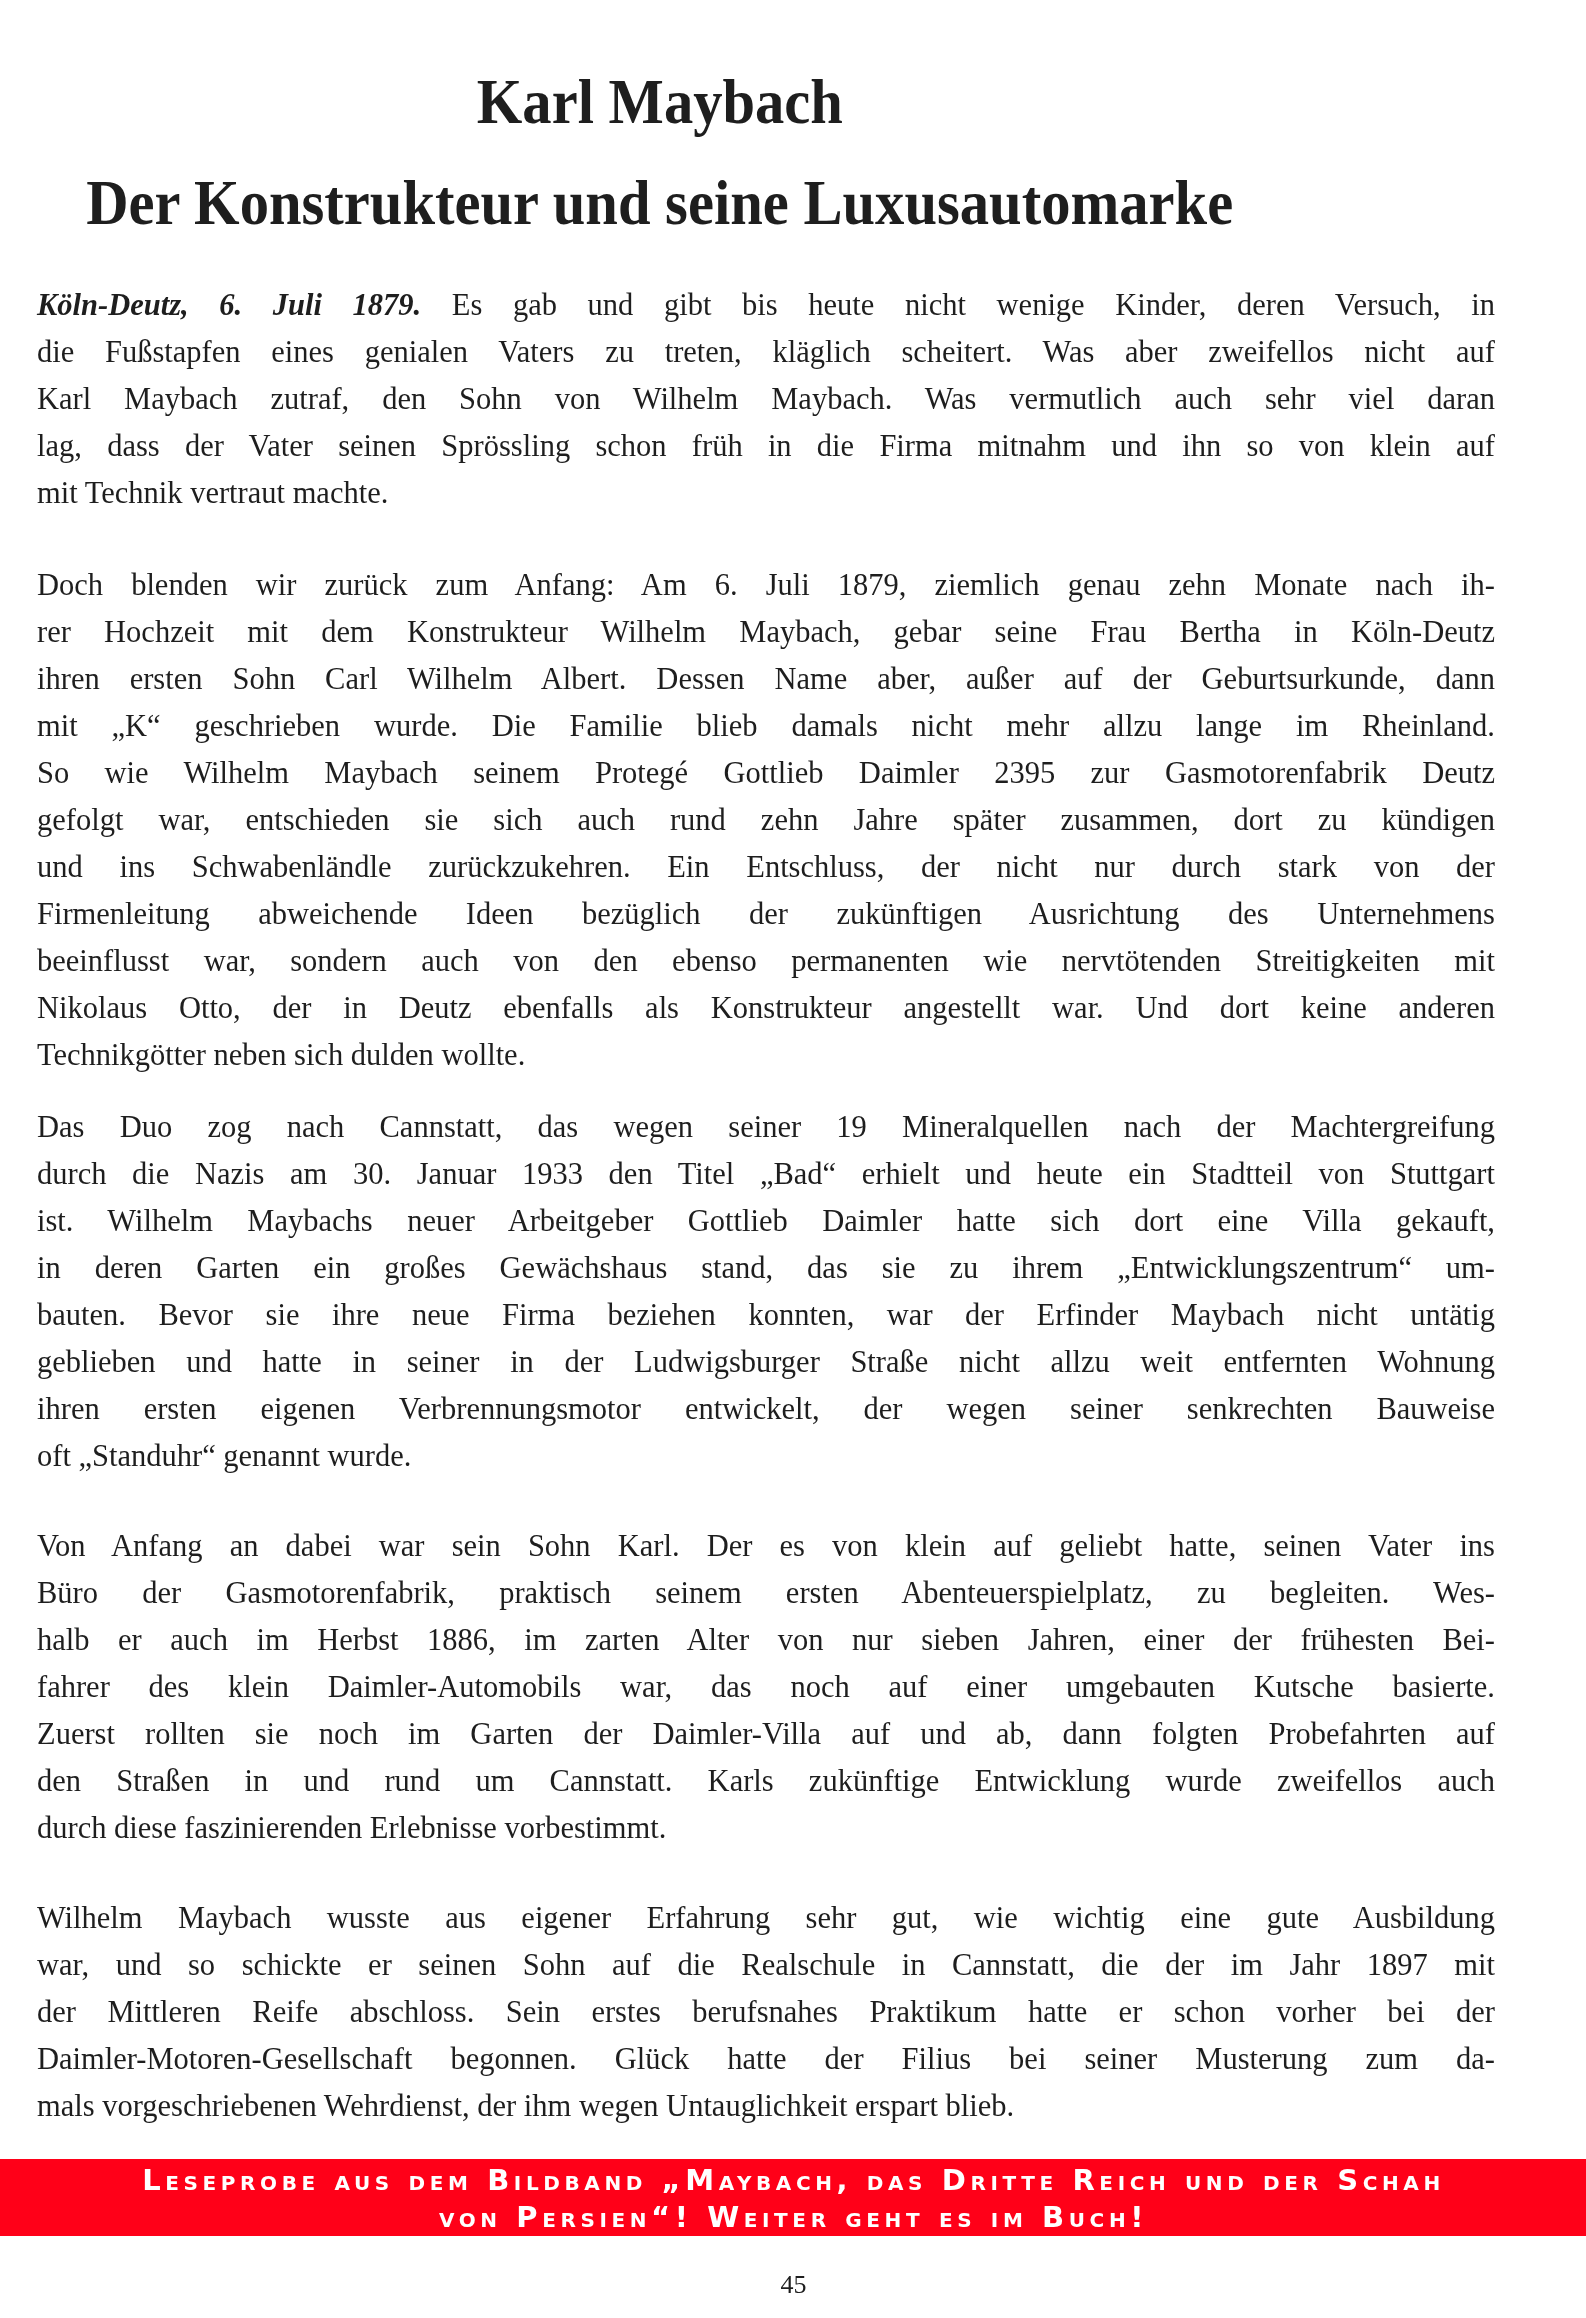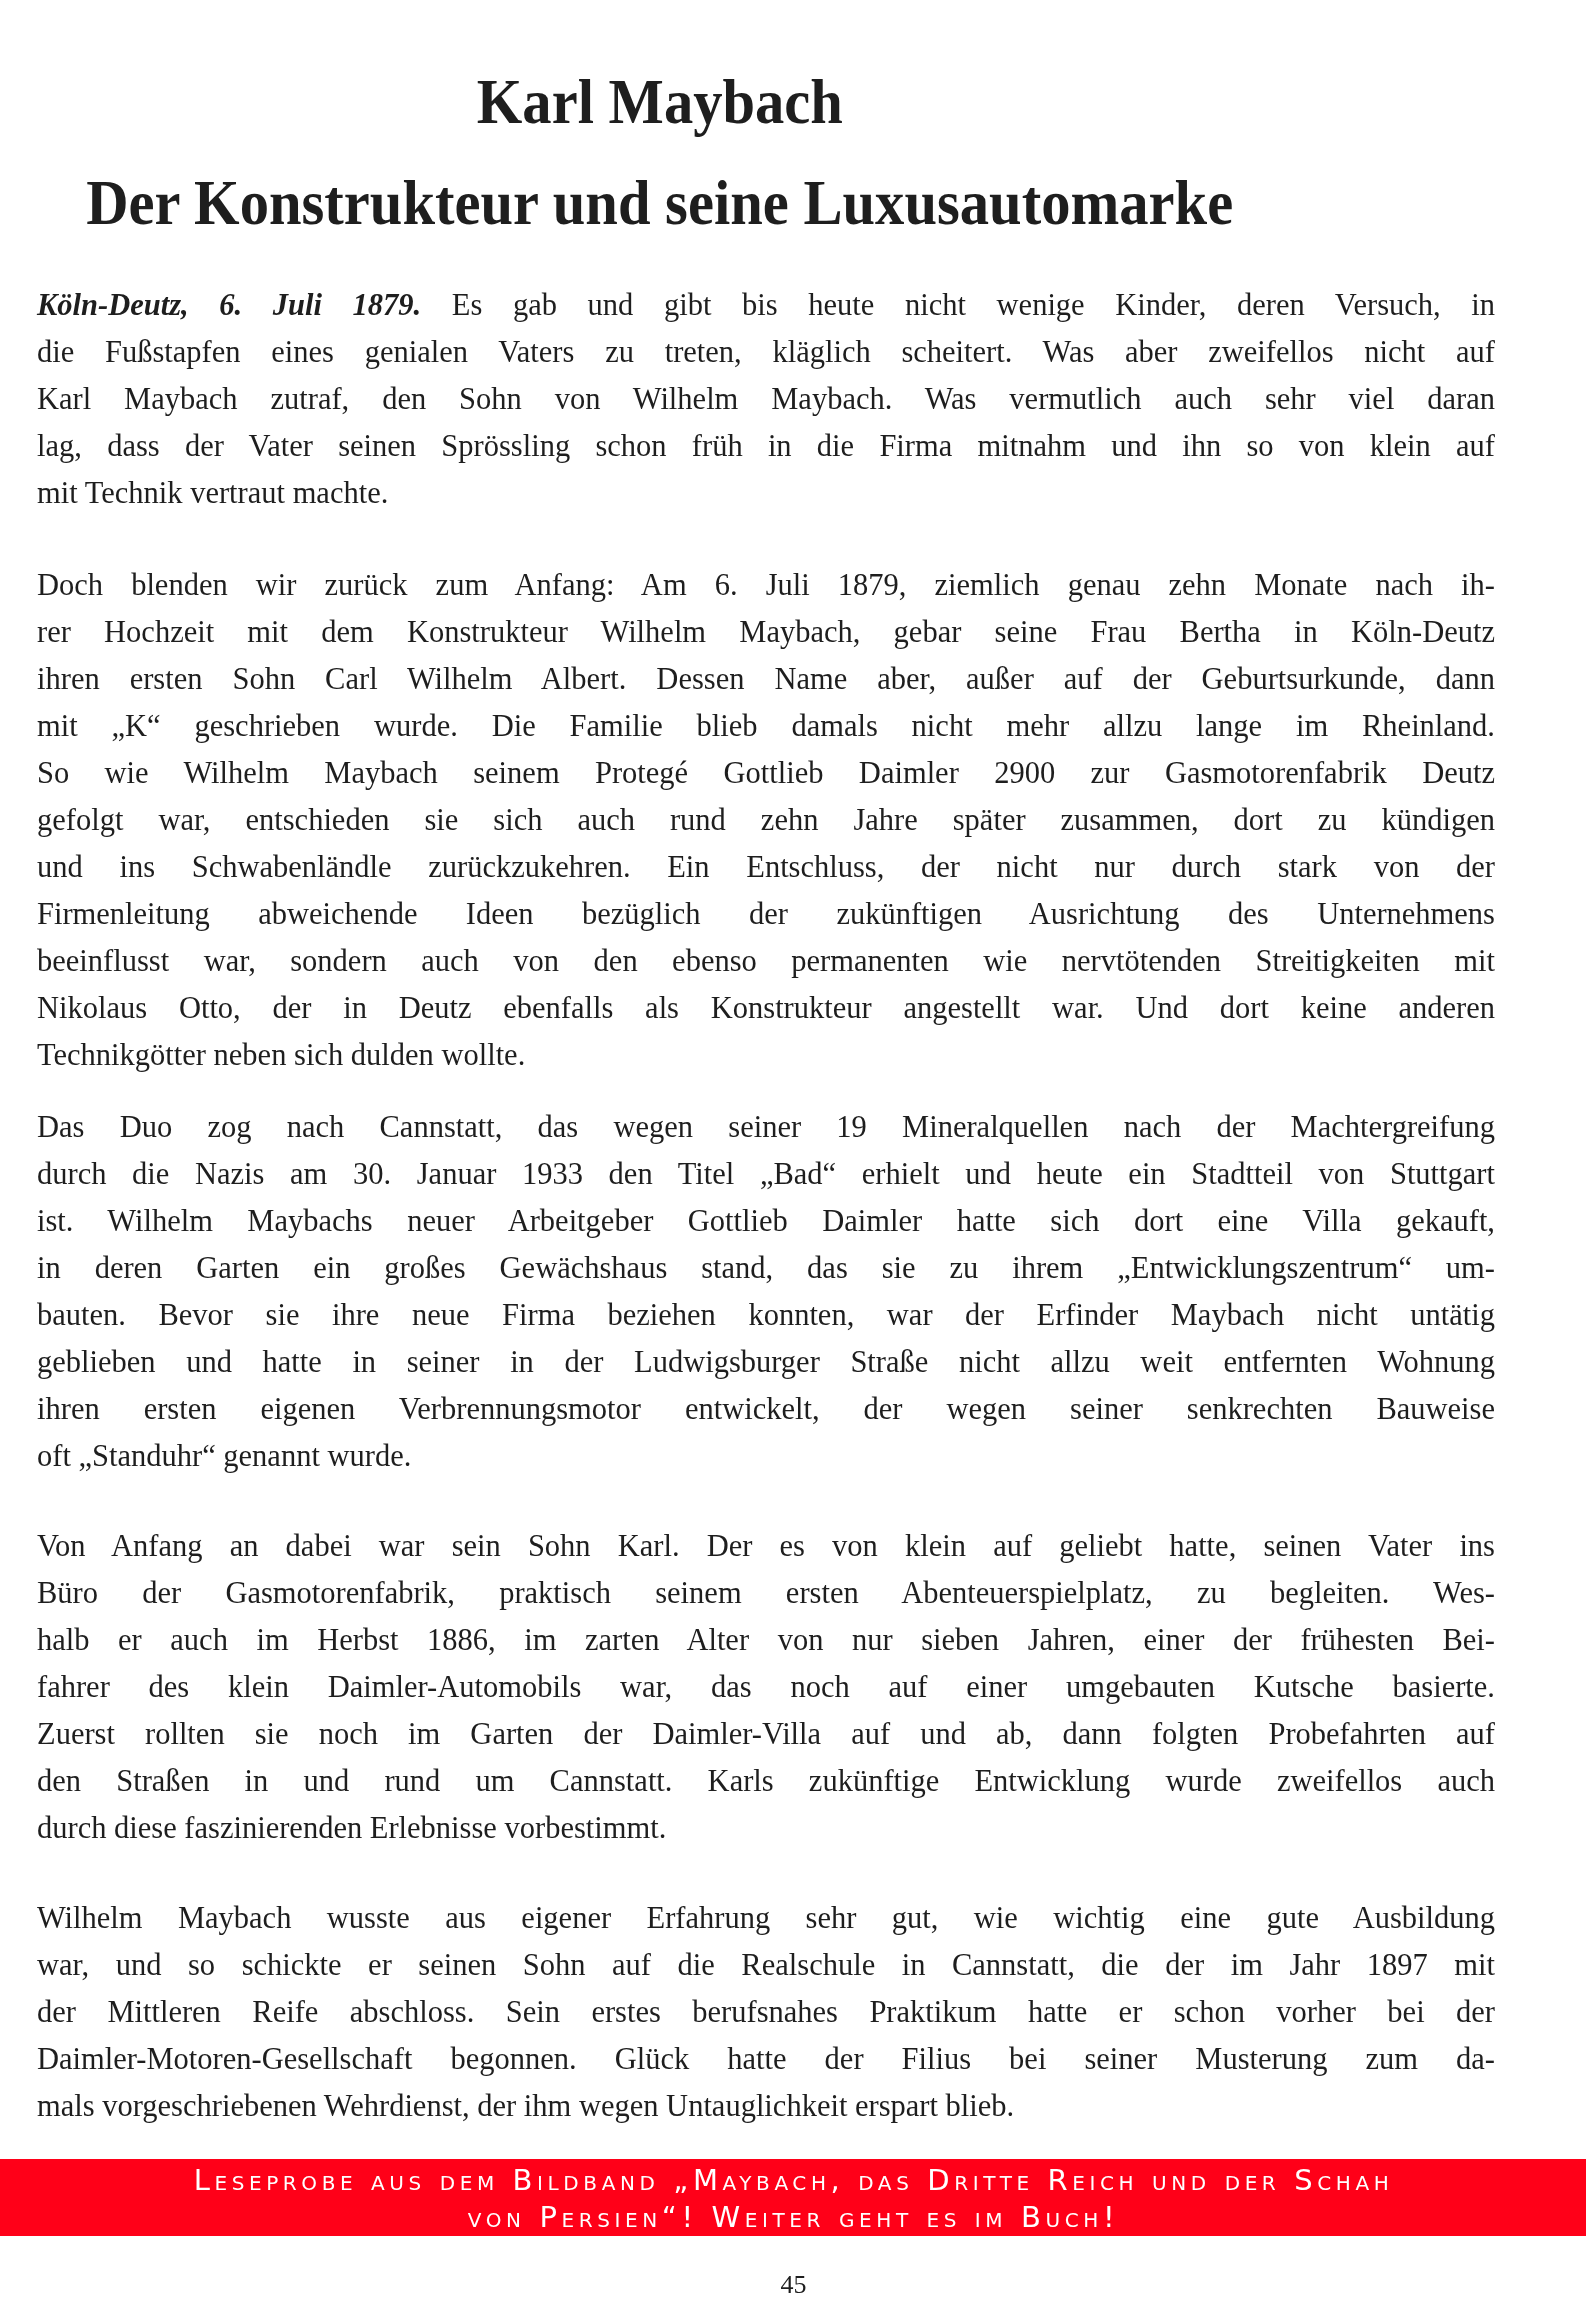--- a/index.html
+++ b/index.html
@@ -7,21 +7,21 @@
   .title { position: absolute; left: 0; width: 1319px; text-align: center; font-weight: bold; font-size: 63px; line-height: 76px; white-space: nowrap; }
   .title span { display: inline-block; transform: scaleX(0.93); transform-origin: center; }
   #title1 { top: 21.3px; }
   #title2 { top: 113px; }
   .body-text { position: absolute; left: 37px; width: 1458px; font-size: 30.5px; }
   .para { position: absolute; left: 0; width: 1458px; }
   .line { height: 47px; line-height: 47px; white-space: nowrap; overflow: visible; }
   .line .inner { display: block; width: 1458px; text-align: justify; text-align-last: justify; white-space: normal; }
   .line.last .inner { text-align-last: left; }
   .lead { font-weight: bold; font-style: italic; }
-  .banner { position: absolute; left: 0; top: 2159px; width: 1587px; height: 77px; background: #ff0018; color: #ffffff; text-align: center; font-family: "DejaVu Sans", sans-serif; font-weight: normal; font-variant: small-caps; letter-spacing: 4.6px; font-size: 29px; line-height: 37px; padding-top: 3px; box-sizing: border-box; }
+  .banner { position: absolute; left: 0; top: 2159px; width: 1587px; height: 77px; background: #ff0018; color: #ffffff; text-align: center; font-family: "DejaVu Sans", sans-serif; font-weight: bold; font-variant: small-caps; letter-spacing: 4.6px; font-size: 29px; line-height: 37px; padding-top: 3px; box-sizing: border-box; }
   .banner .bline { display: block; white-space: nowrap; }
   .page-number { position: absolute; left: 0; width: 1587px; top: 2263px; text-align: center; font-size: 26px; line-height: 43px; }
 </style>
 </head>
 <body>
 
 <h1 class="title" id="title1"><span>Karl Maybach</span></h1>
 <h2 class="title" id="title2"><span>Der Konstrukteur und seine Luxusautomarke</span></h2>
 
 <div class="body-text">
@@ -51,21 +51,21 @@
     <div class="line">
         <span class="inner">rer Hochzeit mit dem Konstrukteur Wilhelm Maybach, gebar seine Frau Bertha in Köln-Deutz</span>
       </div>
     <div class="line">
         <span class="inner">ihren ersten Sohn Carl Wilhelm Albert. Dessen Name aber, außer auf der Geburtsurkunde, dann</span>
       </div>
     <div class="line">
         <span class="inner">mit „K“ geschrieben wurde. Die Familie blieb damals nicht mehr allzu lange im Rheinland.</span>
       </div>
     <div class="line">
-        <span class="inner">So wie Wilhelm Maybach seinem Protegé Gottlieb Daimler 2900 zur Gasmotorenfabrik Deutz</span>
+        <span class="inner">So wie Wilhelm Maybach seinem Protegé Gottlieb Daimler 2395 zur Gasmotorenfabrik Deutz</span>
       </div>
     <div class="line">
         <span class="inner">gefolgt war, entschieden sie sich auch rund zehn Jahre später zusammen, dort zu kündigen</span>
       </div>
     <div class="line">
         <span class="inner">und ins Schwabenländle zurückzukehren. Ein Entschluss, der nicht nur durch stark von der</span>
       </div>
     <div class="line">
         <span class="inner">Firmenleitung abweichende Ideen bezüglich der zukünftigen Ausrichtung des Unternehmens</span>
       </div>

